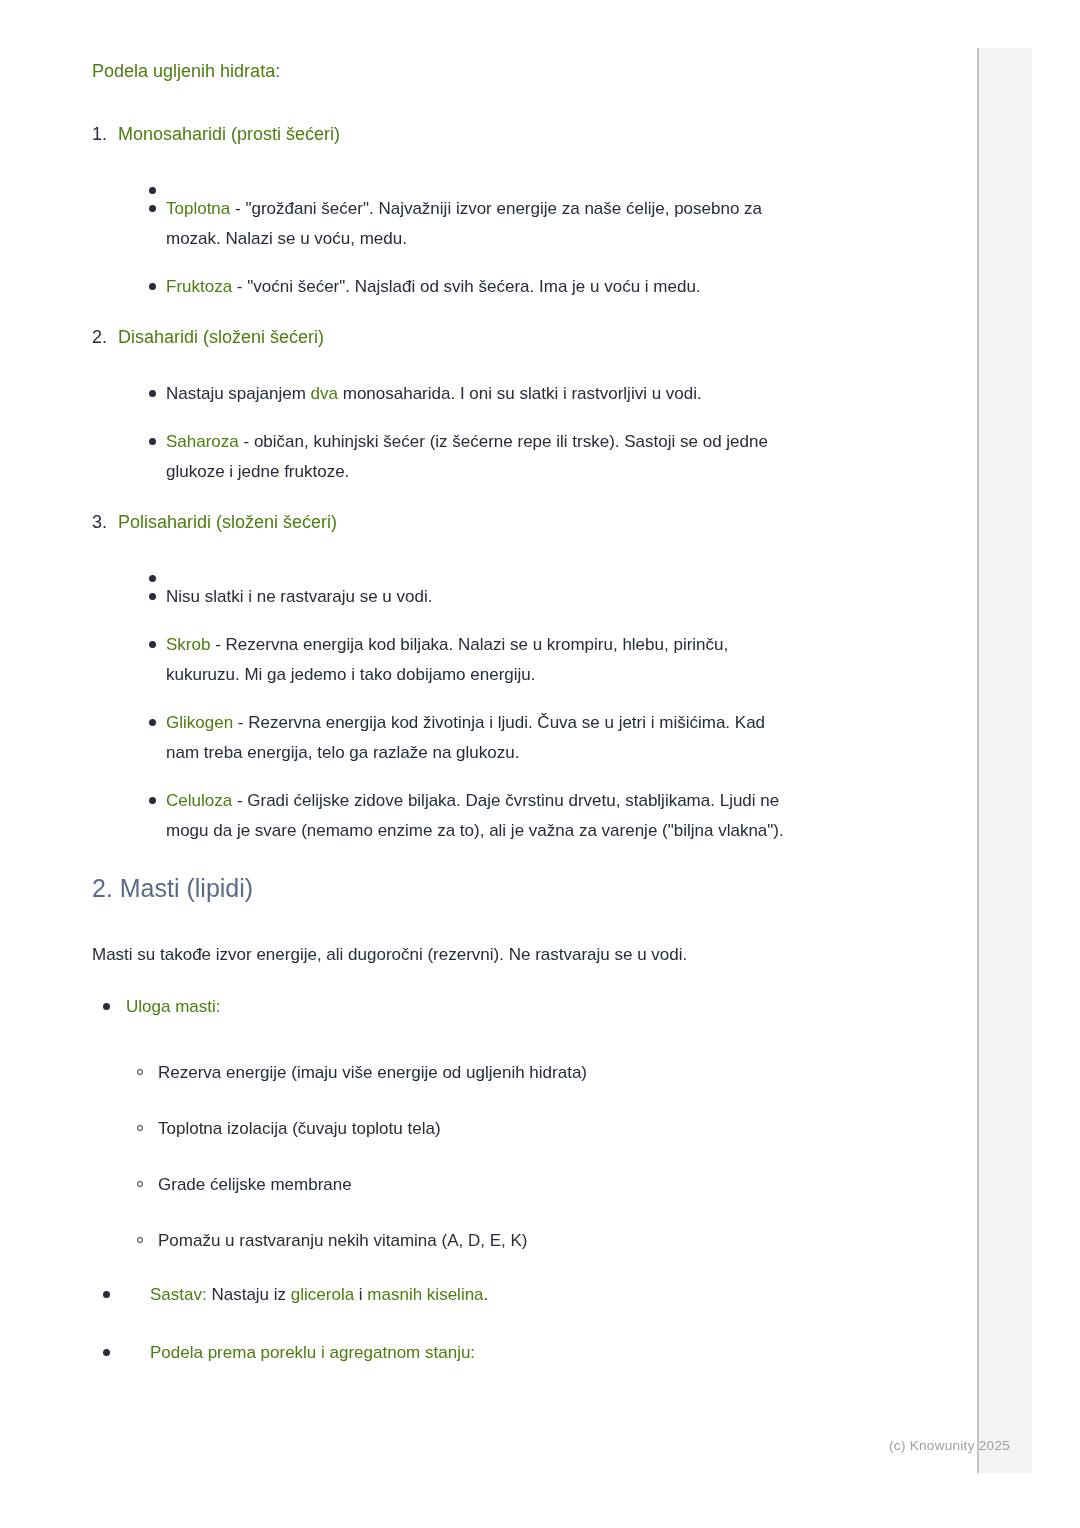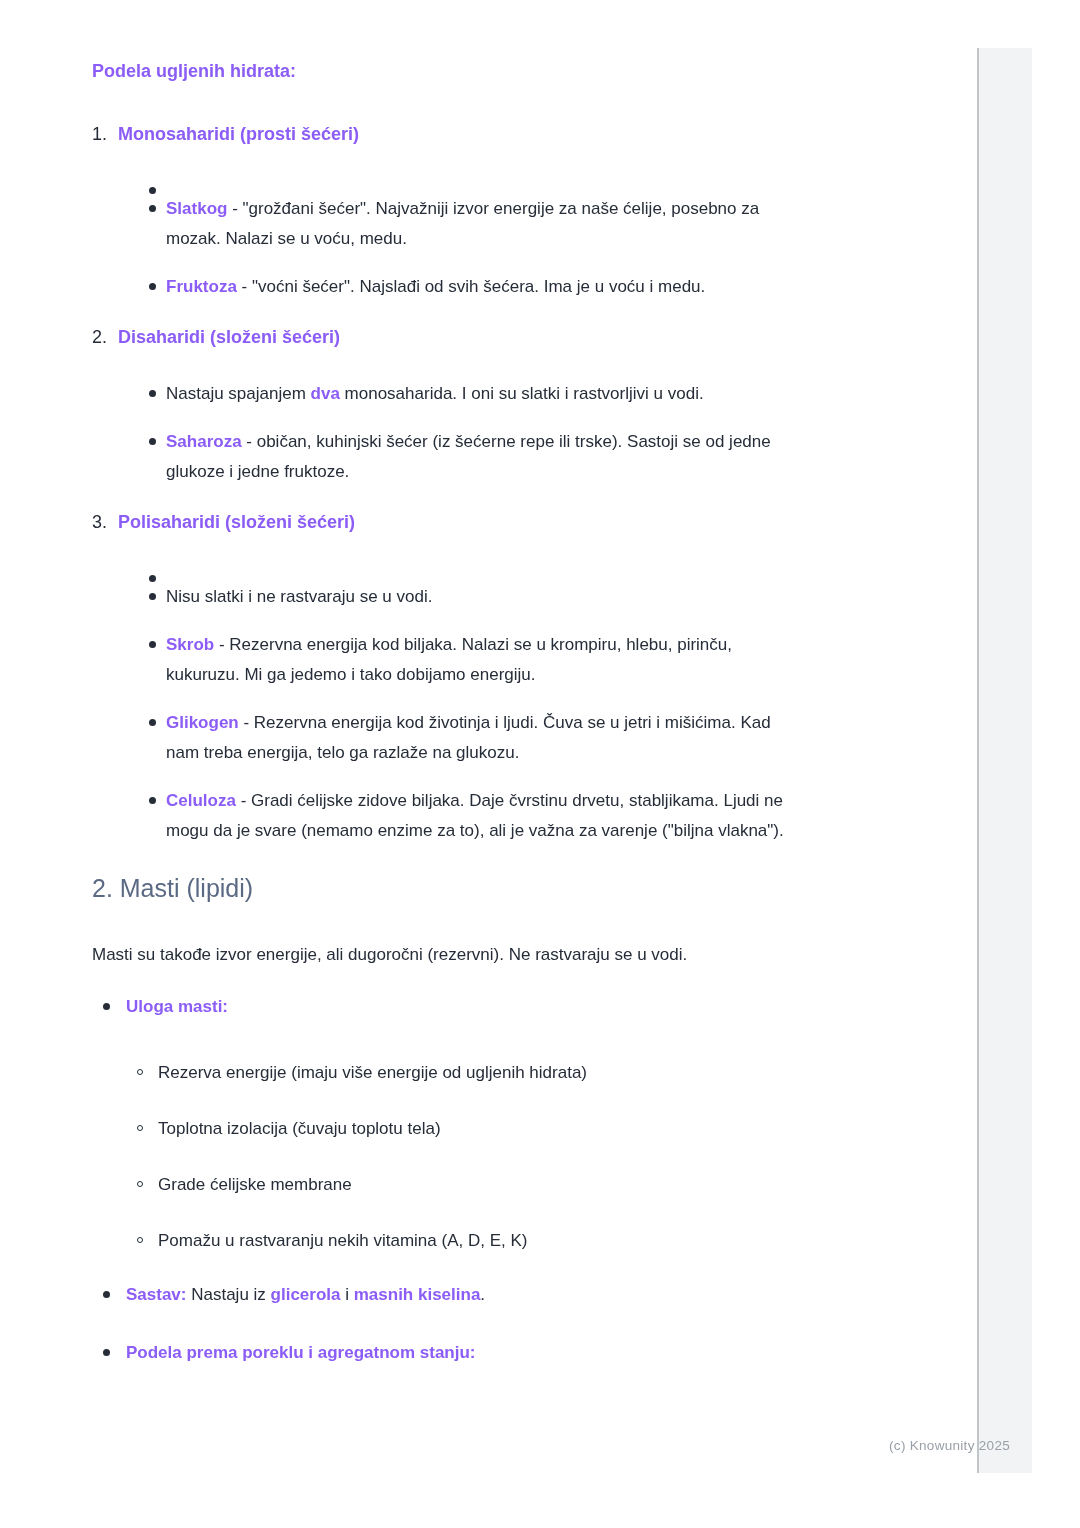--- a/index.html
+++ b/index.html
@@ -30,31 +30,31 @@
   .li0,.li1,.li2{font-size:17px;line-height:30px;}
   .li0{padding-left:10px;margin:0 0 24px 0;}
   .li0 .marker{width:24px;flex:none;}
   .li1{padding-left:56px;margin:0 0 18px 0;}
   .li1 .marker{width:18px;flex:none;}
   .li2{padding-left:44px;margin:12px 0 14px 0;}
   .li2 .marker{width:22px;flex:none;}
   .li0 .body{max-width:660px;}
   .li1 .body{max-width:634px;}
   .li2 .body{max-width:640px;}
-  .li0.tight{margin-bottom:18px;margin-top:10px;}
+  .li0.tight{margin-bottom:18px;margin-top:10px;gap:24px;}
   .marker{position:relative;}
   .li0 .marker::before,.li1 .marker::before{
     content:"";position:absolute;left:1px;top:11px;width:7px;height:7px;border-radius:50%;
     background:#262d38;
   }
   .li2 .marker::before{
     content:"";position:absolute;left:1px;top:11px;width:6px;height:6px;border-radius:50%;
     background:#ffffff;border:1.6px solid #262d38;box-sizing:border-box;
   }
-  .b{font-weight:700;color:#8b5cf6;}
+  .b{font-weight:400;color:#4d7c0f;}
   
   .scroll-strip{
     position:absolute;left:977px;top:48px;width:55px;height:1425px;
     background:#f1f3f4;border-left:2px solid #c2c5c8;box-sizing:border-box;z-index:1;
   }
   
   .watermark{
     position:absolute;top:1438px;right:70px;z-index:2;
     font-size:13.5px;line-height:16px;color:#9aa0a8;letter-spacing:0.3px;
   }
@@ -70,21 +70,21 @@
     </div>
     <div class="blk ol">
       <span class="ol-num">1.</span>
       <div class="body"><span class="b">Monosaharidi (prosti šećeri)</span></div>
     </div>
     <div class="blk li1">
       <span class="marker"></span>
     </div>
     <div class="blk li1">
       <span class="marker"></span>
-      <div class="body"><span class="b">Slatkog</span><span> - "grožđani šećer". Najvažniji izvor energije za naše ćelije, posebno za mozak. Nalazi se u voću, medu.</span></div>
+      <div class="body"><span class="b">Toplotna</span><span> - "grožđani šećer". Najvažniji izvor energije za naše ćelije, posebno za mozak. Nalazi se u voću, medu.</span></div>
     </div>
     <div class="blk li1">
       <span class="marker"></span>
       <div class="body"><span class="b">Fruktoza</span><span> - "voćni šećer". Najslađi od svih šećera. Ima je u voću i medu.</span></div>
     </div>
     <div class="blk ol">
       <span class="ol-num">2.</span>
       <div class="body"><span class="b">Disaharidi (složeni šećeri)</span></div>
     </div>
     <div class="blk li1">

